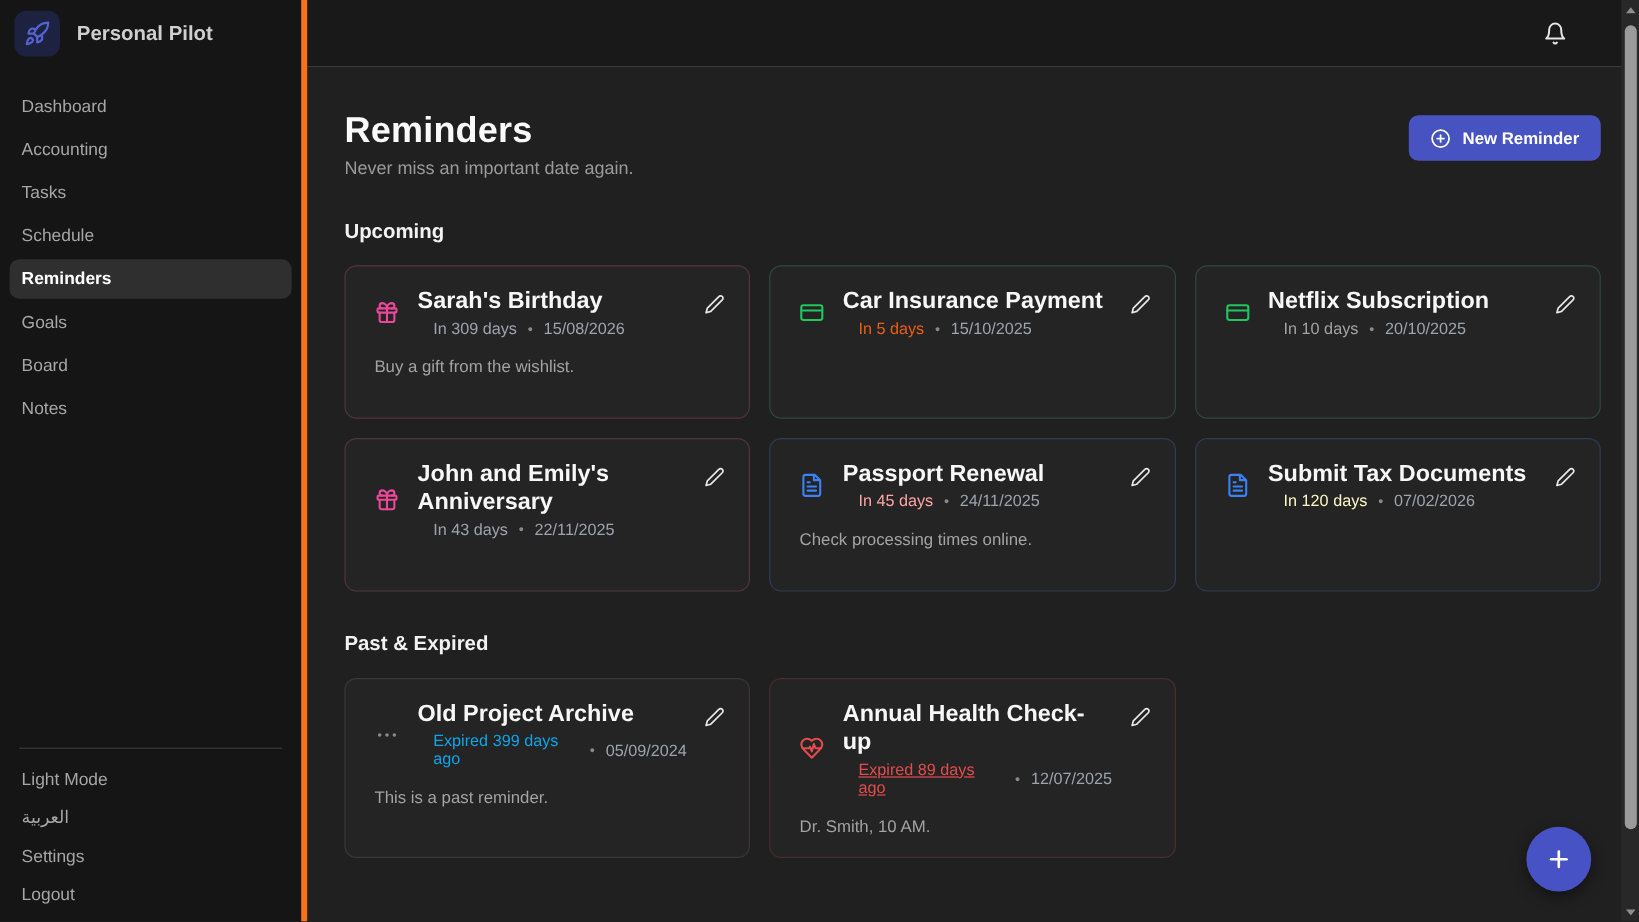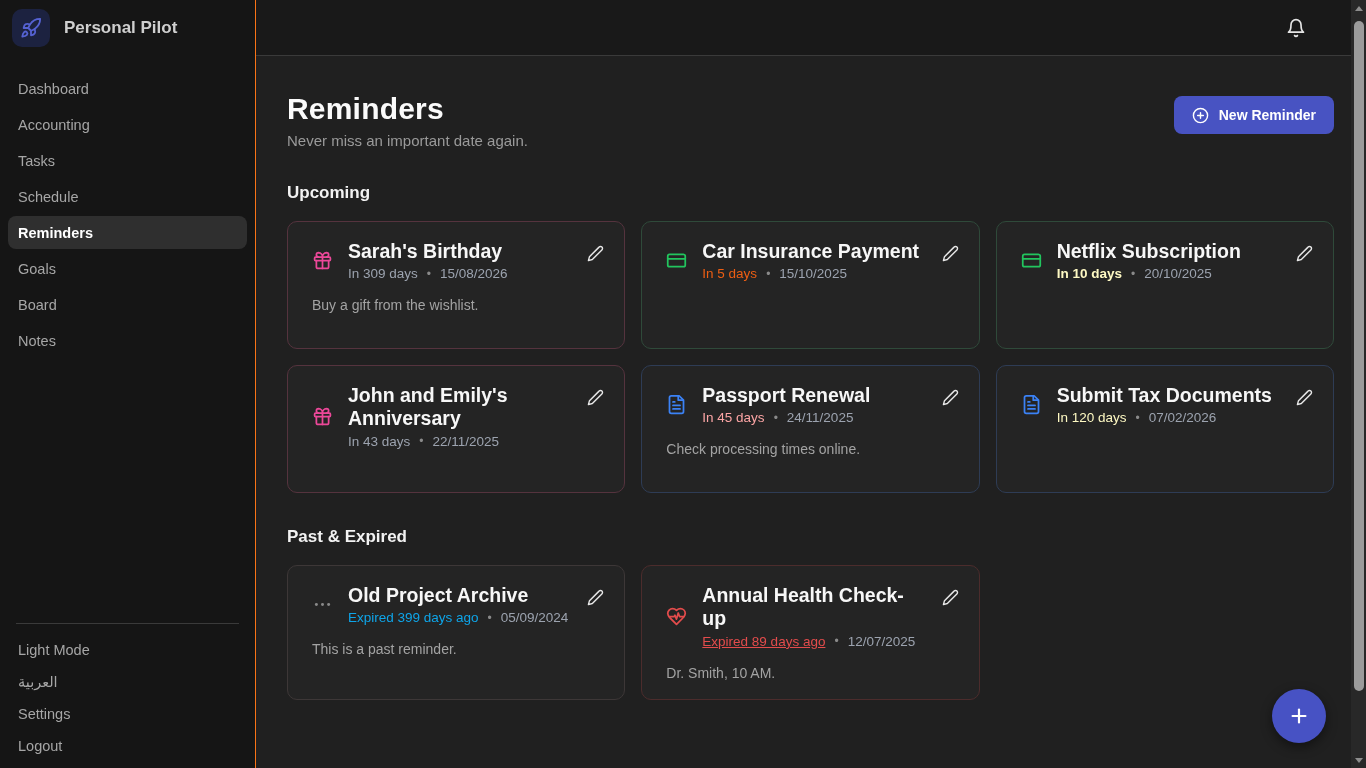--- a/index.html
+++ b/index.html
@@ -9,21 +9,21 @@
     background: #202020;
     color: #e8e8e8;
     display: flex;
     position: relative;
   }
 
   
   .sidebar {
     width: 256px; min-width: 256px; height: 768px;
     background: #151515;
-    border-right: 1px solid #f97316;
+    border-right: 5px solid #f97316;
     display: flex; flex-direction: column;
     position: relative;
   }
   .logo-row { display: flex; align-items: center; padding: 9px 12px; }
   .logo-box {
     width: 38px; height: 38px; border-radius: 10px;
     background: #1c2240; display: flex; align-items: center; justify-content: center;
     color: #5562d2;
   }
   .logo-box svg { width: 22px; height: 22px; }
@@ -78,21 +78,21 @@
 
   .card {
     background: #242424; border: 1px solid #0ea5e9; border-radius: 10px;
     padding: 18px 20px 18px 24px; min-height: 128px; cursor: pointer;
   }
   .card-head { display: flex; align-items: center; gap: 15px; }
   .card-icon { flex: 0 0 auto; display: flex; }
   .card-icon svg { width: 21px; height: 21px; }
   .card-titleblock { flex: 1 1 auto; min-width: 0; }
   .card-title { font-size: 19.5px; font-weight: bold; color: #f7f7f7; line-height: 1.2; }
-  .card-meta { display: flex; align-items: center; gap: 9px; margin-top: 3px; font-size: 13.5px; color: #9ca3af; }
+  .card-meta { display: flex; align-items: center; gap: 9px; margin-top: 3px; font-size: 13.5px; color: #9ca3af; margin-left: 13px; }
   .card-countdown { min-width: 0; }
   .meta-dot { flex: 0 0 auto; font-size: 12px; color: #8a8a8a; }
   .card-date { flex: 0 0 auto; white-space: nowrap; }
   .edit-btn { align-self: flex-start; margin-top: 5px; color: #e8e8e8; cursor: pointer; display: flex; }
   .edit-btn svg { width: 17px; height: 17px; }
   .card-desc { margin-top: 16px; font-size: 14px; color: #a3a3a3; }
 
   
   .fab {
     position: absolute; right: 40px; bottom: 25px; width: 54px; height: 54px;
@@ -240,21 +240,21 @@
     <div class="card-head">
       <span class="card-icon" style="color: rgb(34, 197, 94);">
                   <svg viewBox="0 0 24 24" fill="none" stroke="currentColor" stroke-width="2" stroke-linecap="round" stroke-linejoin="round">
                     <rect x="2" y="5" width="20" height="14" rx="2"></rect>
                     <line x1="2" y1="10" x2="22" y2="10"></line>
                   </svg>
                 </span>
       <div class="card-titleblock">
         <div class="card-title">Netflix Subscription</div>
         <div class="card-meta">
-          <span class="card-countdown" style="color: #fef9c3; font-weight: bold;">In 10 days</span>
+          <span class="card-countdown" style="color: #a3a3a3;">In 10 days</span>
           <span class="meta-dot">•</span>
           <span class="card-date">20/10/2025</span>
         </div>
       </div>
       <span class="edit-btn">
         <svg viewBox="0 0 24 24" fill="none" stroke="currentColor" stroke-width="2" stroke-linecap="round" stroke-linejoin="round">
           <path d="M17 3a2.83 2.83 0 1 1 4 4L7.5 20.5 2 22l1.5-5.5Z"></path>
         </svg>
       </span>
     </div>

